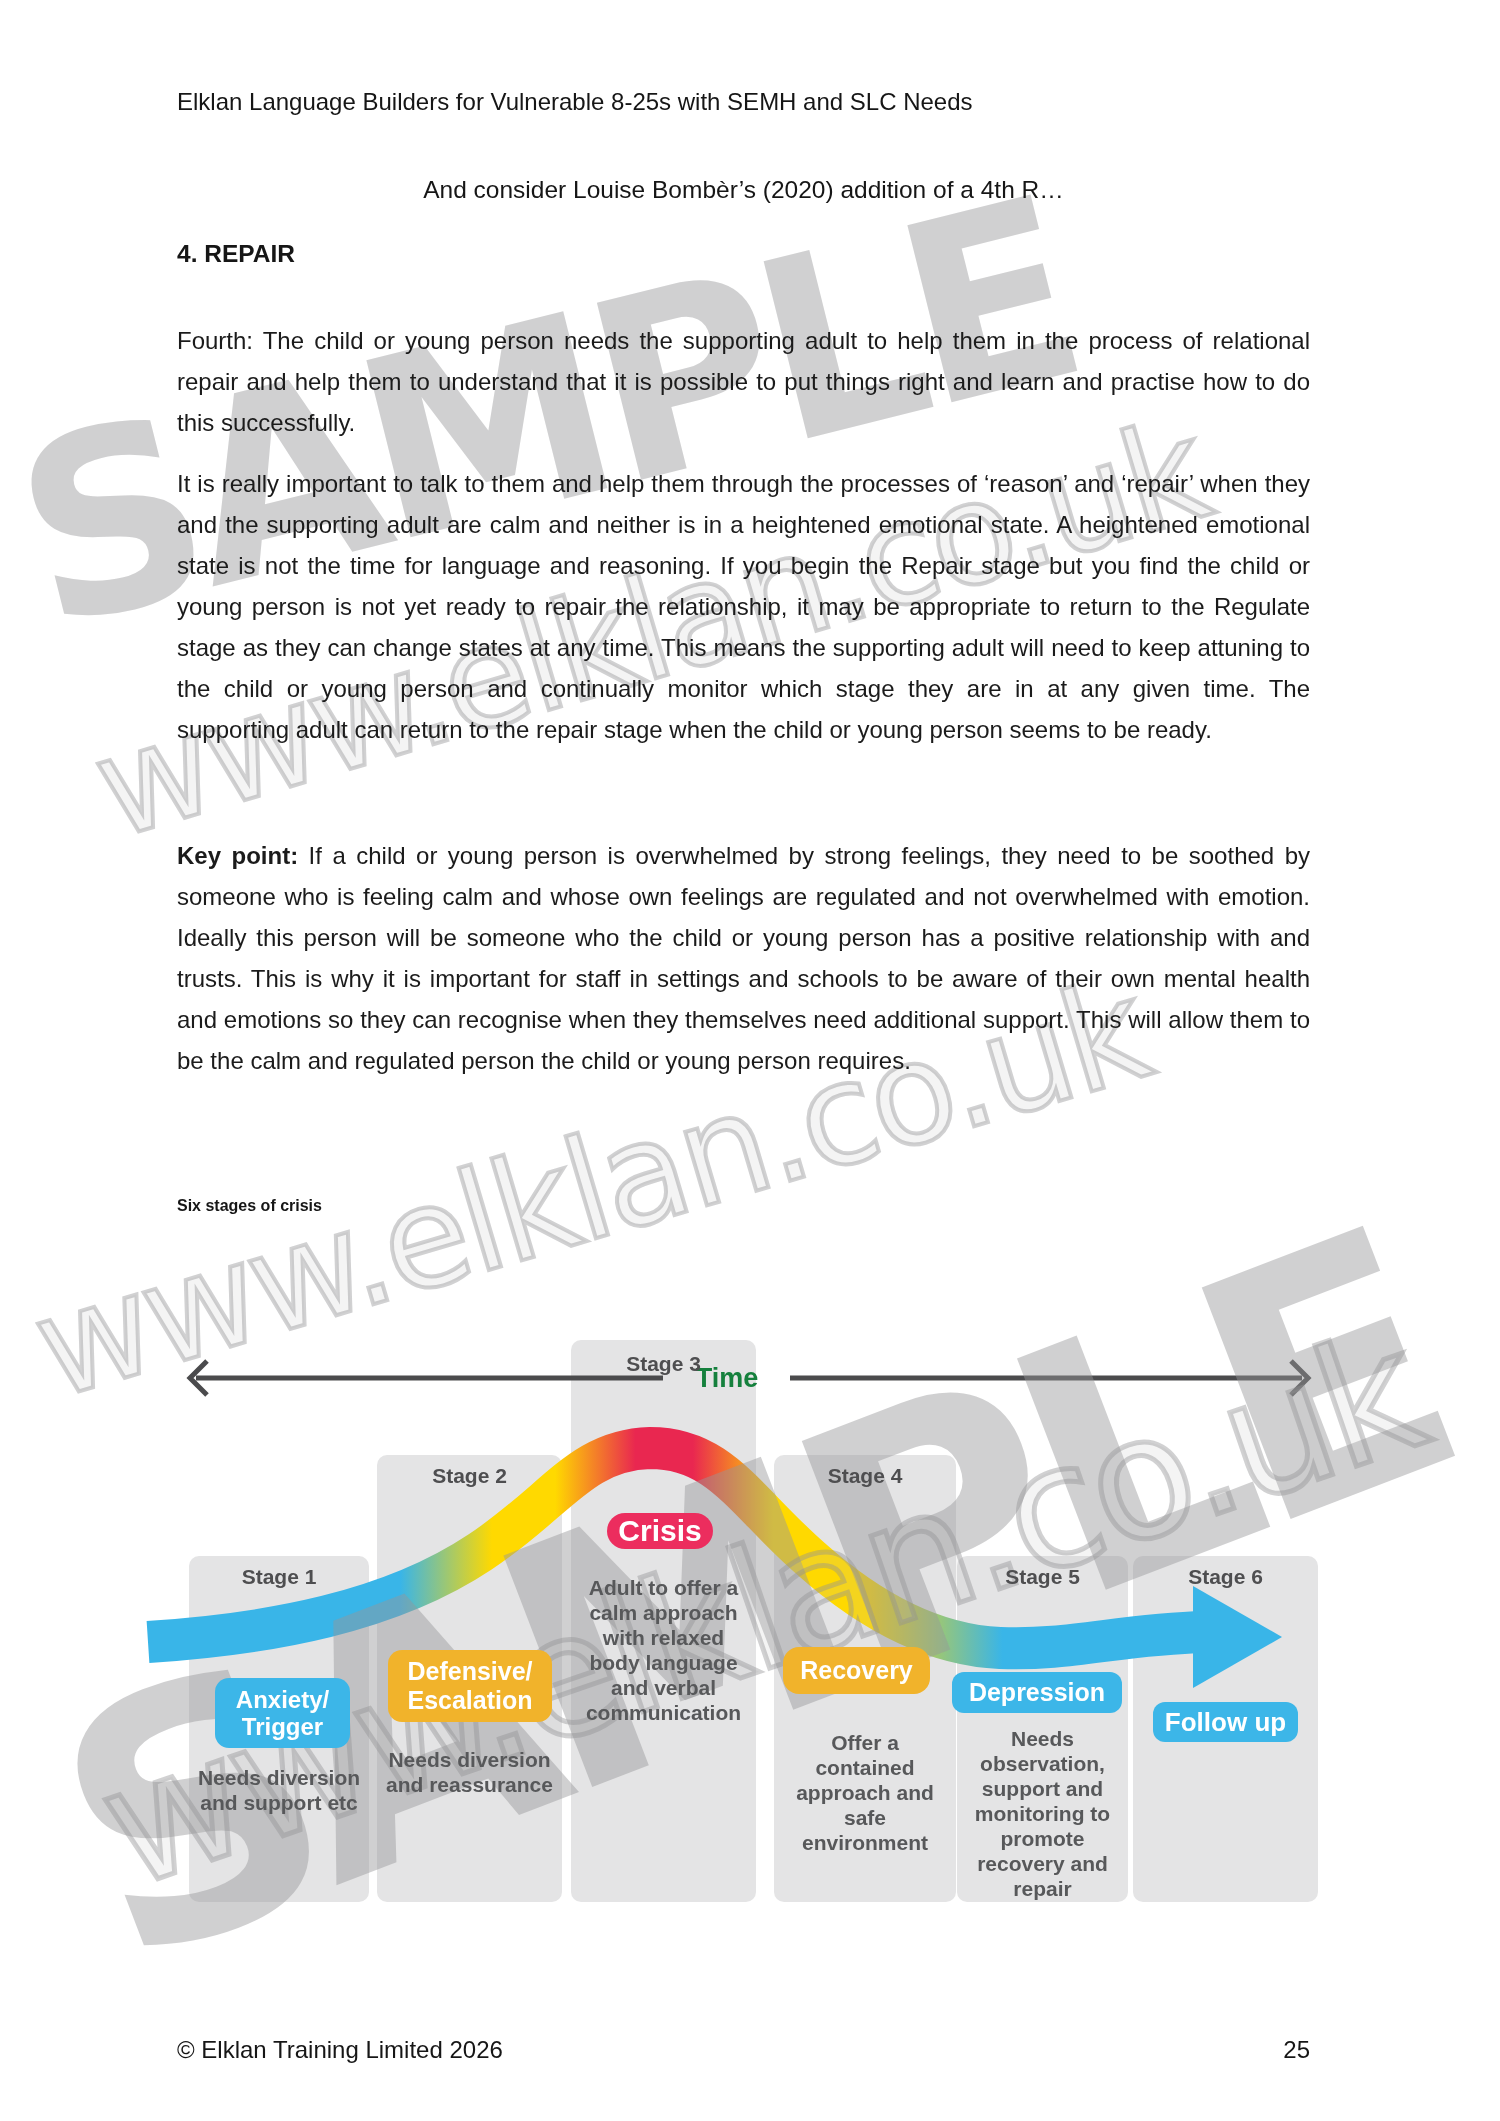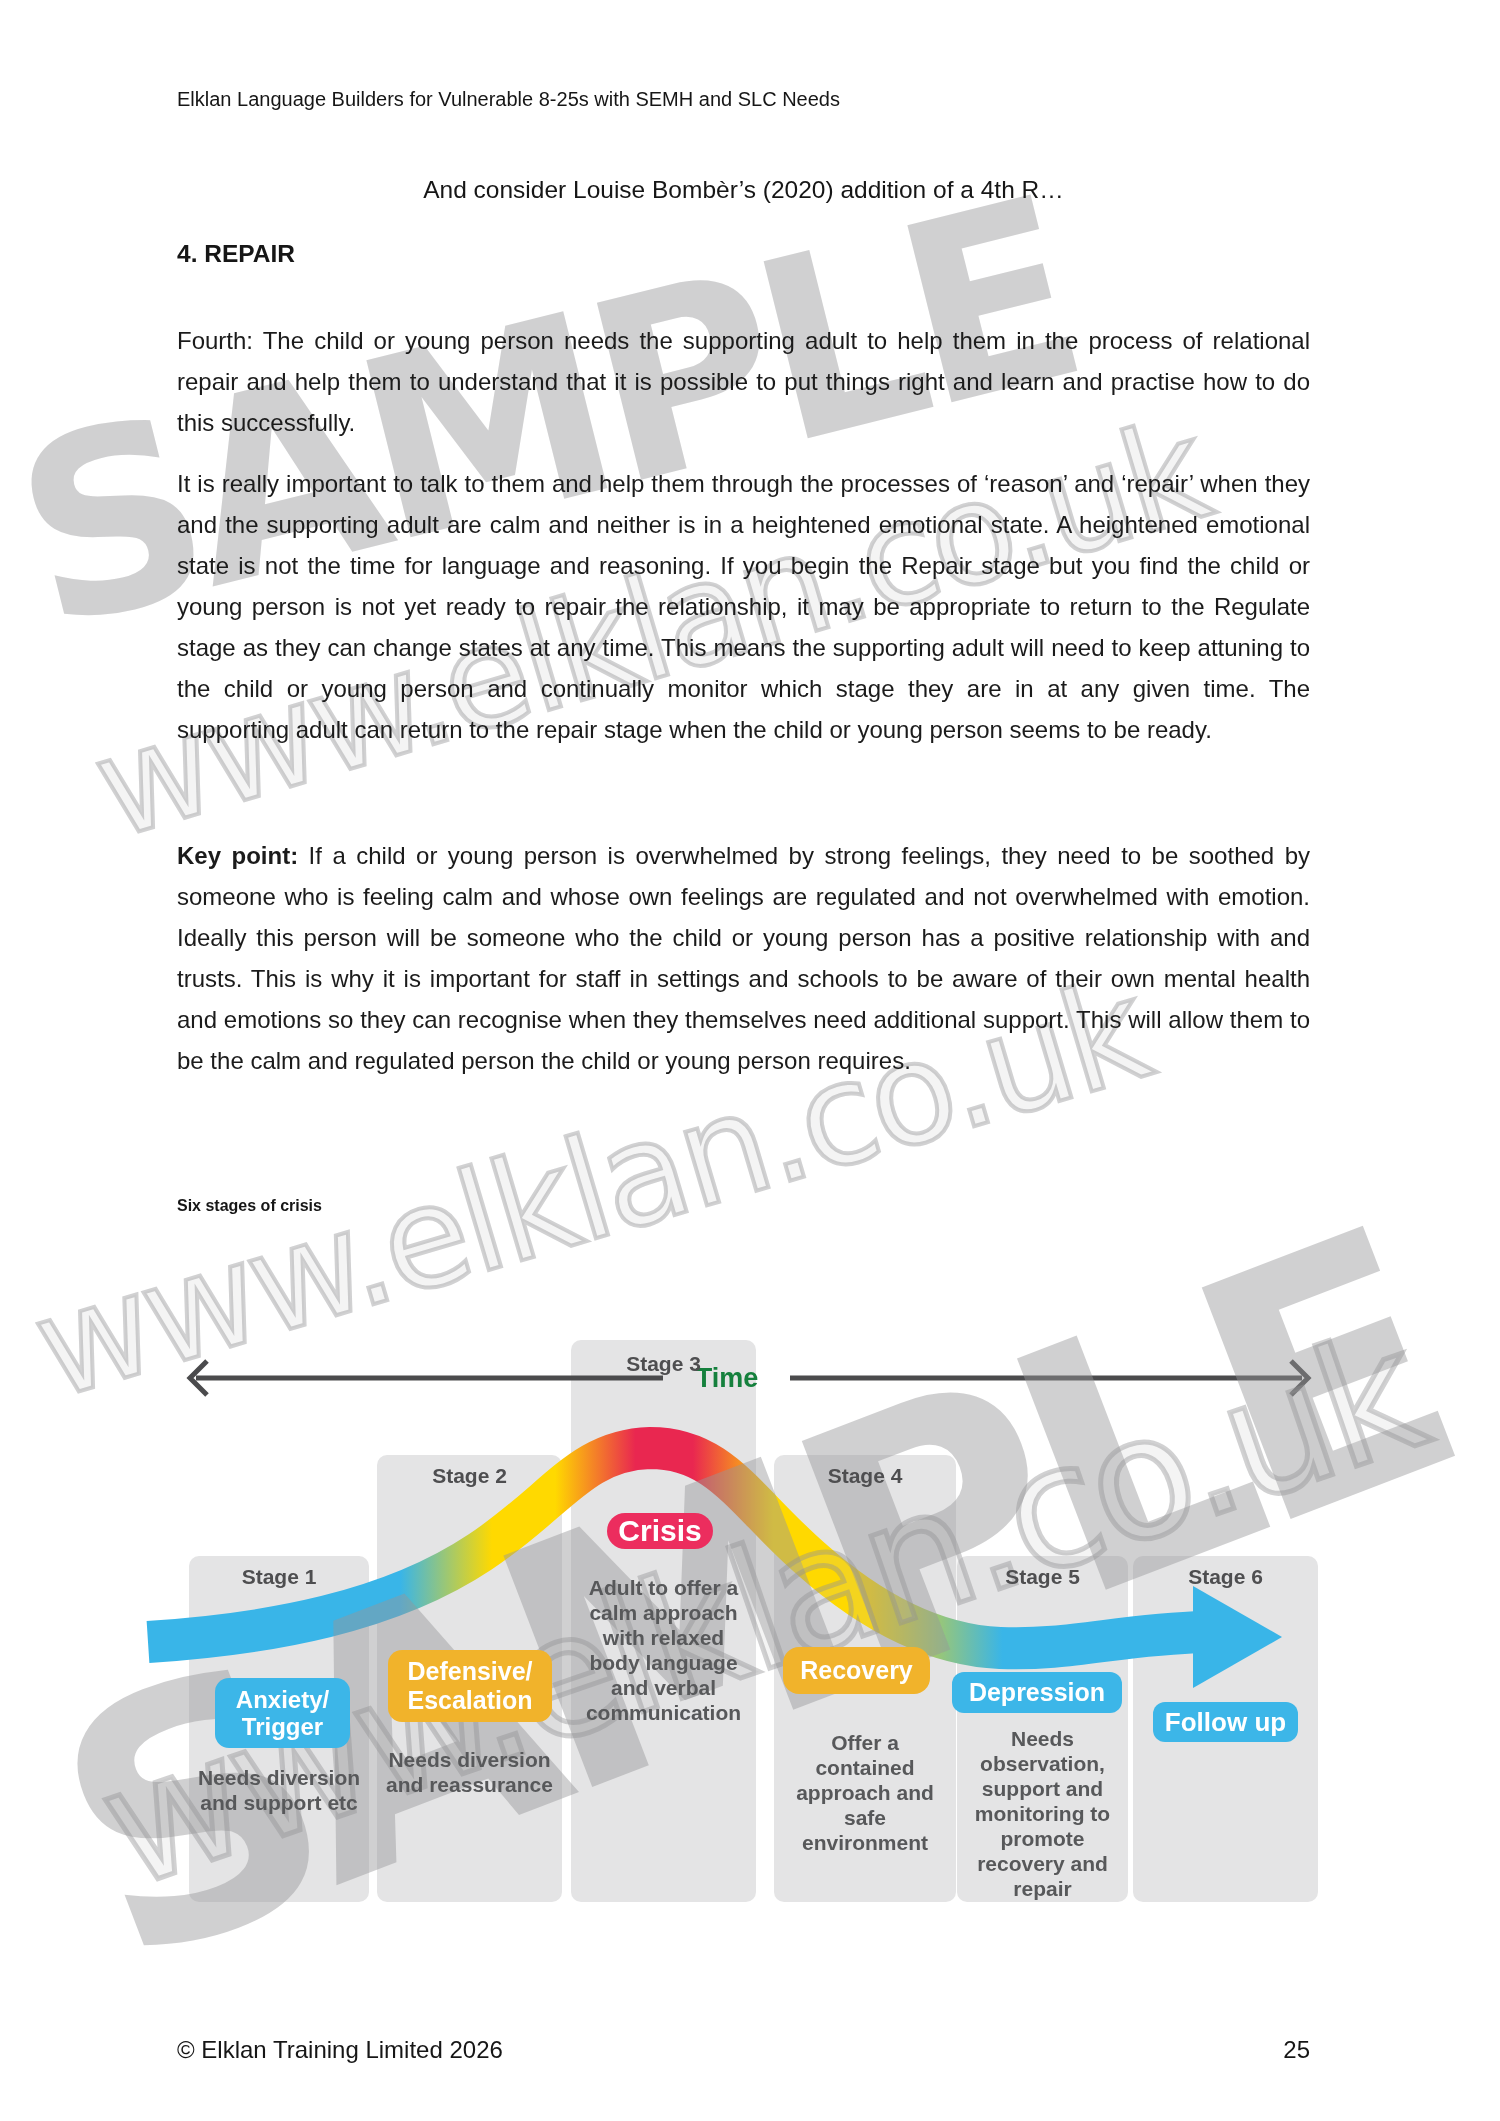--- a/index.html
+++ b/index.html
@@ -4,21 +4,21 @@
 <style>
   * { margin:0; padding:0; box-sizing:border-box; }
   html,body { background:#888; }
   .page {
     position:relative; width:1500px; height:2121px; margin:0 auto;
     background:#ffffff; overflow:hidden;
     font-family:"Liberation Sans", sans-serif; color:#161616;
   }
   .txt { position:absolute; left:177px; width:1133px; z-index:10; }
   .body-par { font-size:24px; line-height:41px; text-align:justify; color:#1b1b1b; }
-  #header-line   { top:88px;  font-size:20px; }
+  #header-line   { top:88px;  font-size:24px; }
   #intro-line    { top:176px; font-size:24.5px; text-align:center; }
   #section-heading { top:240px; font-size:24.5px; font-weight:bold; }
   #p1 { top:320px; }
   #p2 { top:463px; }
   #p3 { top:835px; }
   #six-heading { top:1197px; font-size:16px; font-weight:bold; }
   #p4 { top:1251px; }
   #footer-left { top:2036px; font-size:24px; }
   #footer-page { top:2036px; font-size:24px; text-align:right; }
   .kp-label { font-weight:bold; }

